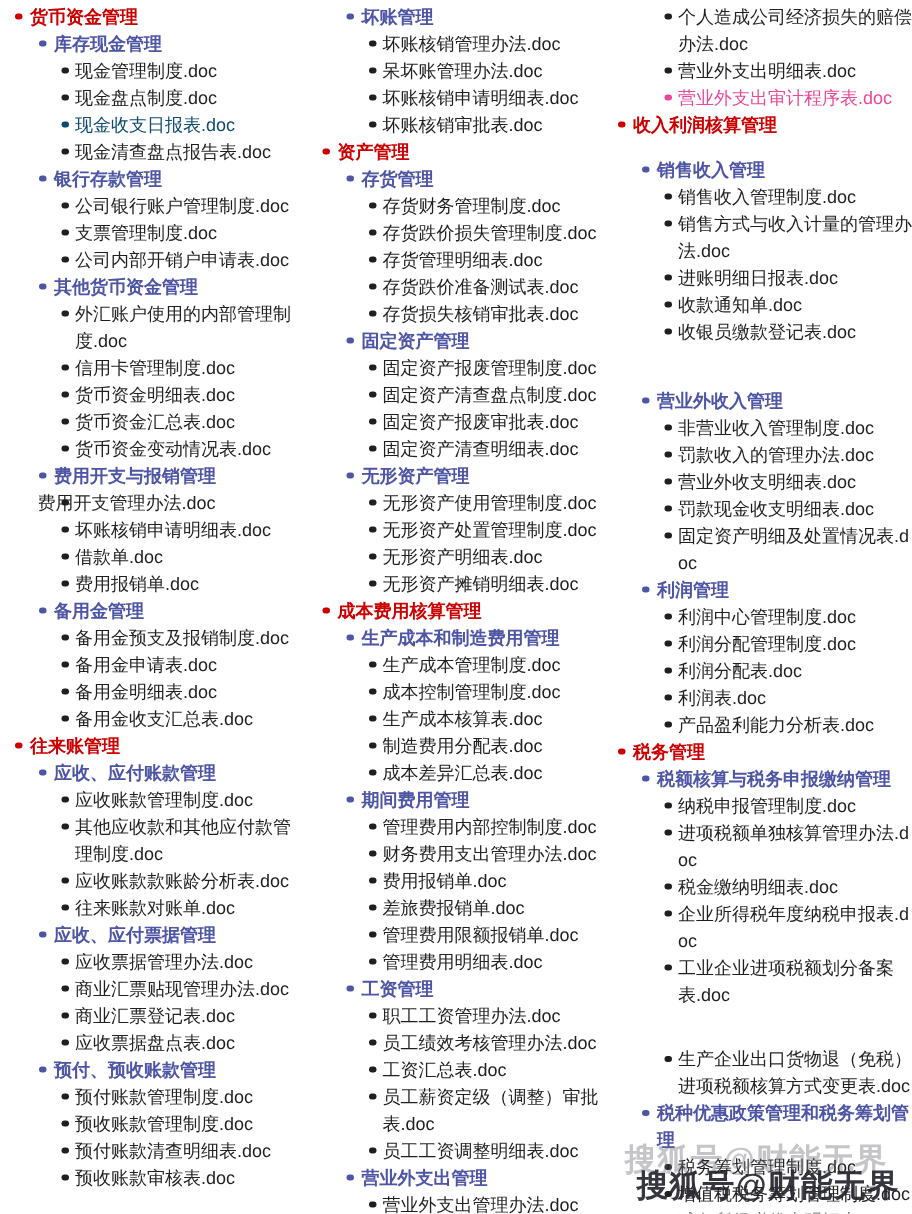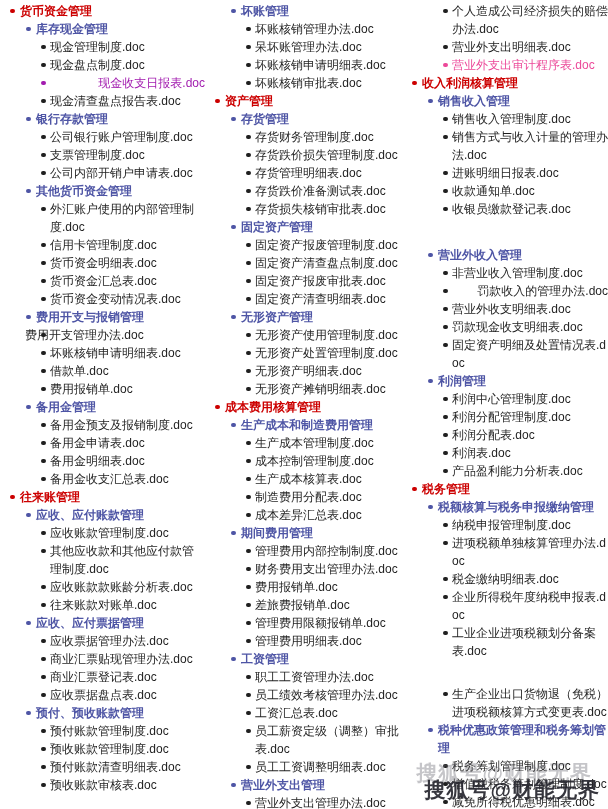--- a/index.html
+++ b/index.html
@@ -34,21 +34,21 @@
 </style>
 </head>
 <body>
 
 <div class="outline">
   <div class="col col-1">
       <div class="item l1" style="color: rgb(204, 0, 0);"><span class="bullet"></span><span>货币资金管理</span></div>
       <div class="item l2" style="color: rgb(78, 85, 165);"><span class="bullet"></span><span>库存现金管理</span></div>
       <div class="item l3" style="color: rgb(31, 31, 31);"><span class="bullet"></span><span>现金管理制度.doc</span></div>
       <div class="item l3" style="color: rgb(31, 31, 31);"><span class="bullet"></span><span>现金盘点制度.doc</span></div>
-      <div class="item l3" style="color: #a21caf; text-align: right;"><span class="bullet"></span><span>现金收支日报表.doc</span></div>
+      <div class="item l3" style="color: #0c4a6e;"><span class="bullet"></span><span>现金收支日报表.doc</span></div>
       <div class="item l3" style="color: rgb(31, 31, 31);"><span class="bullet"></span><span>现金清查盘点报告表.doc</span></div>
       <div class="item l2" style="color: rgb(78, 85, 165);"><span class="bullet"></span><span>银行存款管理</span></div>
       <div class="item l3" style="color: rgb(31, 31, 31);"><span class="bullet"></span><span>公司银行账户管理制度.doc</span></div>
       <div class="item l3" style="color: rgb(31, 31, 31);"><span class="bullet"></span><span>支票管理制度.doc</span></div>
       <div class="item l3" style="color: rgb(31, 31, 31);"><span class="bullet"></span><span>公司内部开销户申请表.doc</span></div>
       <div class="item l2" style="color: rgb(78, 85, 165);"><span class="bullet"></span><span>其他货币资金管理</span></div>
       <div class="item l3" style="color: rgb(31, 31, 31);"><span class="bullet"></span><span>外汇账户使用的内部管理制度.doc</span></div>
       <div class="item l3" style="color: rgb(31, 31, 31);"><span class="bullet"></span><span>信用卡管理制度.doc</span></div>
       <div class="item l3" style="color: rgb(31, 31, 31);"><span class="bullet"></span><span>货币资金明细表.doc</span></div>
       <div class="item l3" style="color: rgb(31, 31, 31);"><span class="bullet"></span><span>货币资金汇总表.doc</span></div>
@@ -124,29 +124,29 @@
       <div class="item l3" style="color: rgb(31, 31, 31);"><span class="bullet"></span><span>员工薪资定级（调整）审批表.doc</span></div>
       <div class="item l3" style="color: rgb(31, 31, 31);"><span class="bullet"></span><span>员工工资调整明细表.doc</span></div>
       <div class="item l2" style="color: rgb(78, 85, 165);"><span class="bullet"></span><span>营业外支出管理</span></div>
       <div class="item l3" style="color: rgb(31, 31, 31);"><span class="bullet"></span><span>营业外支出管理办法.doc</span></div>
     </div>
   <div class="col col-3">
       <div class="item l3" style="color: rgb(31, 31, 31);"><span class="bullet"></span><span>个人造成公司经济损失的赔偿办法.doc</span></div>
       <div class="item l3" style="color: rgb(31, 31, 31);"><span class="bullet"></span><span>营业外支出明细表.doc</span></div>
       <div class="item l3" style="color: #ec4899;"><span class="bullet"></span><span>营业外支出审计程序表.doc</span></div>
       <div class="item l1" style="color: rgb(204, 0, 0);"><span class="bullet"></span><span>收入利润核算管理</span></div>
-      <div class="item l2" style="color: rgb(78, 85, 165);"><span class="bullet"></span><span>销售收入管理</span></div>
+      <div class="item l2" style="color: rgb(78, 85, 165); margin-top: 12px;"><span class="bullet"></span><span>销售收入管理</span></div>
       <div class="item l3" style="color: rgb(31, 31, 31);"><span class="bullet"></span><span>销售收入管理制度.doc</span></div>
       <div class="item l3" style="color: rgb(31, 31, 31);"><span class="bullet"></span><span>销售方式与收入计量的管理办法.doc</span></div>
       <div class="item l3" style="color: rgb(31, 31, 31);"><span class="bullet"></span><span>进账明细日报表.doc</span></div>
       <div class="item l3" style="color: rgb(31, 31, 31);"><span class="bullet"></span><span>收款通知单.doc</span></div>
       <div class="item l3" style="color: rgb(31, 31, 31);"><span class="bullet"></span><span>收银员缴款登记表.doc</span></div>
       <div class="item l2" style="color: rgb(78, 85, 165); margin-top: 28px;"><span class="bullet"></span><span>营业外收入管理</span></div>
       <div class="item l3" style="color: rgb(31, 31, 31);"><span class="bullet"></span><span>非营业收入管理制度.doc</span></div>
-      <div class="item l3" style="color: rgb(31, 31, 31); text-align: right;"><span class="bullet"></span><span>罚款收入的管理办法.doc</span></div>
+      <div class="item l3" style="color: rgb(31, 31, 31);"><span class="bullet"></span><span>罚款收入的管理办法.doc</span></div>
       <div class="item l3" style="color: rgb(31, 31, 31);"><span class="bullet"></span><span>营业外收支明细表.doc</span></div>
       <div class="item l3" style="color: rgb(31, 31, 31);"><span class="bullet"></span><span>罚款现金收支明细表.doc</span></div>
       <div class="item l3" style="color: rgb(31, 31, 31);"><span class="bullet"></span><span>固定资产明细及处置情况表.doc</span></div>
       <div class="item l2" style="color: rgb(78, 85, 165);"><span class="bullet"></span><span>利润管理</span></div>
       <div class="item l3" style="color: rgb(31, 31, 31);"><span class="bullet"></span><span>利润中心管理制度.doc</span></div>
       <div class="item l3" style="color: rgb(31, 31, 31);"><span class="bullet"></span><span>利润分配管理制度.doc</span></div>
       <div class="item l3" style="color: rgb(31, 31, 31);"><span class="bullet"></span><span>利润分配表.doc</span></div>
       <div class="item l3" style="color: rgb(31, 31, 31);"><span class="bullet"></span><span>利润表.doc</span></div>
       <div class="item l3" style="color: rgb(31, 31, 31);"><span class="bullet"></span><span>产品盈利能力分析表.doc</span></div>
       <div class="item l1" style="color: rgb(204, 0, 0);"><span class="bullet"></span><span>税务管理</span></div>

